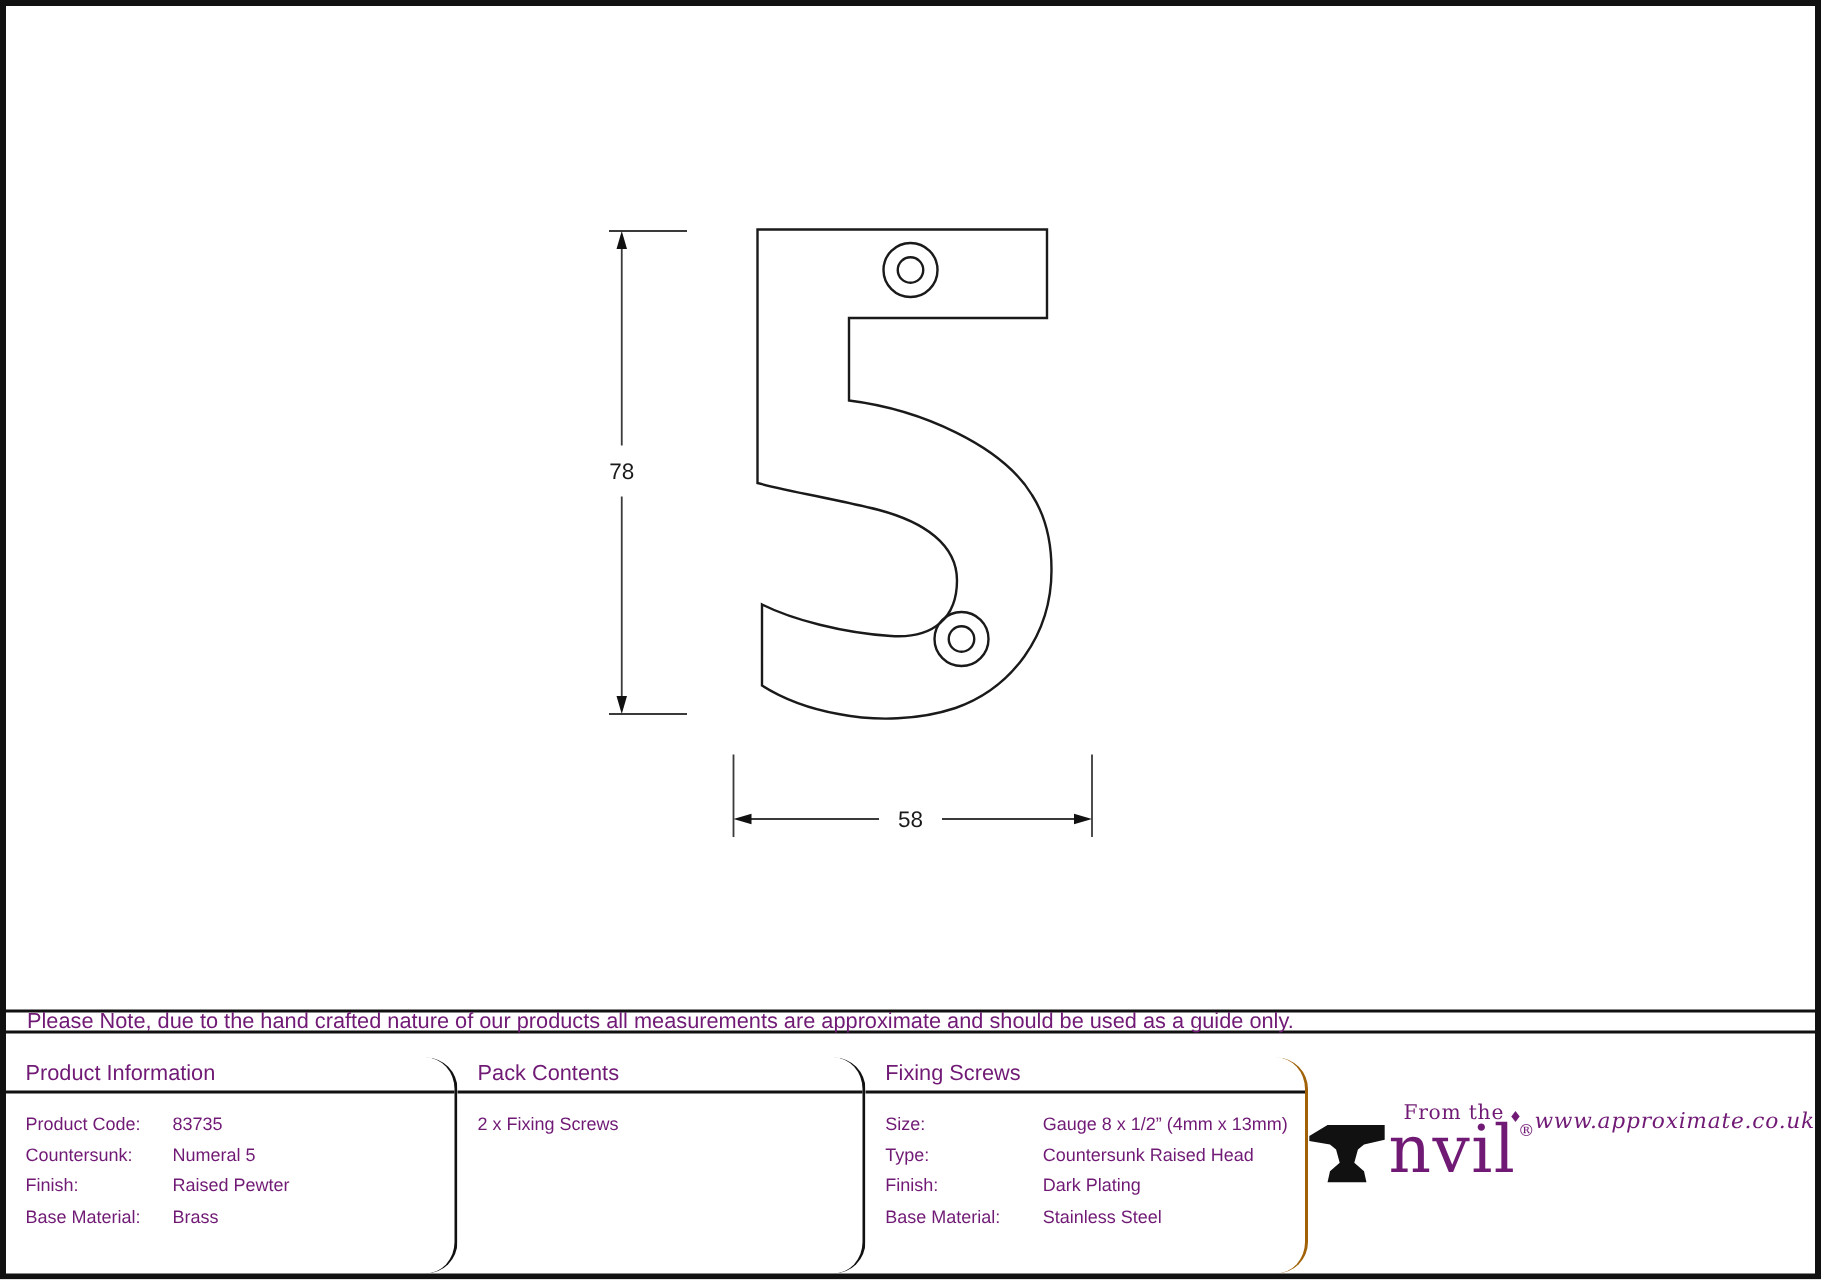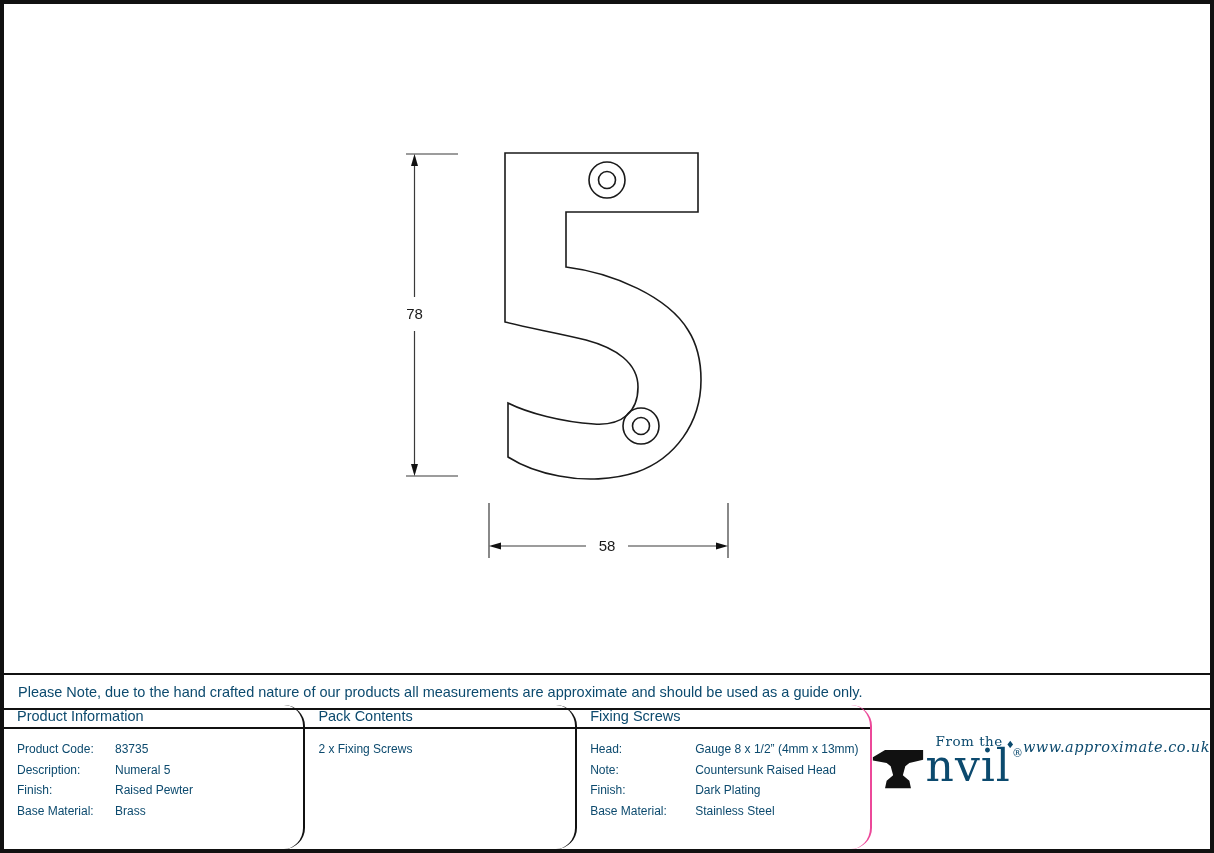--- a/index.html
+++ b/index.html
@@ -1,52 +1,52 @@
 <!DOCTYPE html>
 <html><head>
 <meta charset="utf-8">
 <style>
   html,body{margin:0;padding:0;background:#fff;}
   .page{
     position:relative;
     width:1214px;height:853px;
     background:#fff;
     font-family:"Liberation Sans",sans-serif;
-    color:#0c4a6e;
+    color:#701a75;
     overflow:hidden;
     box-sizing:border-box;
   }
   .frame{
     position:absolute;inset:0;
     border:4px solid #111;
     pointer-events:none;
     z-index:5;
   }
   
   .drawing{
     position:absolute;left:0;top:0;width:1214px;height:673px;
   }
   
   .note-row{
-    position:absolute;left:4px;right:4px;top:673px;height:37px;
+    position:absolute;left:4px;right:4px;top:673px;height:16px;
     border-top:2px solid #111;border-bottom:2px solid #111;
     box-sizing:border-box;
     display:flex;align-items:center;
     padding-left:14px;
     font-size:14.5px;
   }
   
   .table-row{
     position:absolute;left:4px;right:4px;top:705px;bottom:4px;
     display:flex;
   }
   .col{box-sizing:border-box;border-radius:21px;}
   .col-1{width:346px;border-right:2px solid #111;}
   .col-2{width:312px;border-right:2px solid #111;}
-  .col-3{width:338px;border-right:2px solid #ec4899;}
+  .col-3{width:338px;border-right:2px solid #a16207;}
   .col-logo{flex:1;display:flex;align-items:center;justify-content:center;}
   .cell-header{
     height:24px;border-bottom:2px solid #111;box-sizing:border-box;
     padding:3px 0 0 13px;font-size:14.5px;
   }
   .cell-body{
     padding:10px 0 0 13px;font-size:12px;line-height:20.5px;
   }
   .kv{display:flex;}
   .kv .k{width:98px;flex:none;}
@@ -134,21 +134,21 @@
   <div class="table-row">
 
     <div class="col col-1">
       <div class="cell-header">Product Information</div>
       <div class="cell-body">
         <div class="kv">
           <span class="k">Product Code:</span>
           <span class="v">83735</span>
         </div>
         <div class="kv">
-          <span class="k">Description:</span>
+          <span class="k">Countersunk:</span>
           <span class="v">Numeral 5</span>
         </div>
         <div class="kv">
           <span class="k">Finish:</span>
           <span class="v">Raised Pewter</span>
         </div>
         <div class="kv">
           <span class="k">Base Material:</span>
           <span class="v">Brass</span>
         </div>
@@ -159,25 +159,25 @@
       <div class="cell-header">Pack Contents</div>
       <div class="cell-body">
         <div>2 x Fixing Screws</div>
       </div>
     </div>
 
     <div class="col col-3">
       <div class="cell-header">Fixing Screws</div>
       <div class="cell-body">
         <div class="kv">
-          <span class="k">Head:</span>
+          <span class="k">Size:</span>
           <span class="v">Gauge 8 x 1/2” (4mm x 13mm)</span>
         </div>
         <div class="kv">
-          <span class="k">Note:</span>
+          <span class="k">Type:</span>
           <span class="v">Countersunk Raised Head</span>
         </div>
         <div class="kv">
           <span class="k">Finish:</span>
           <span class="v">Dark Plating</span>
         </div>
         <div class="kv">
           <span class="k">Base Material:</span>
           <span class="v">Stainless Steel</span>
         </div>

